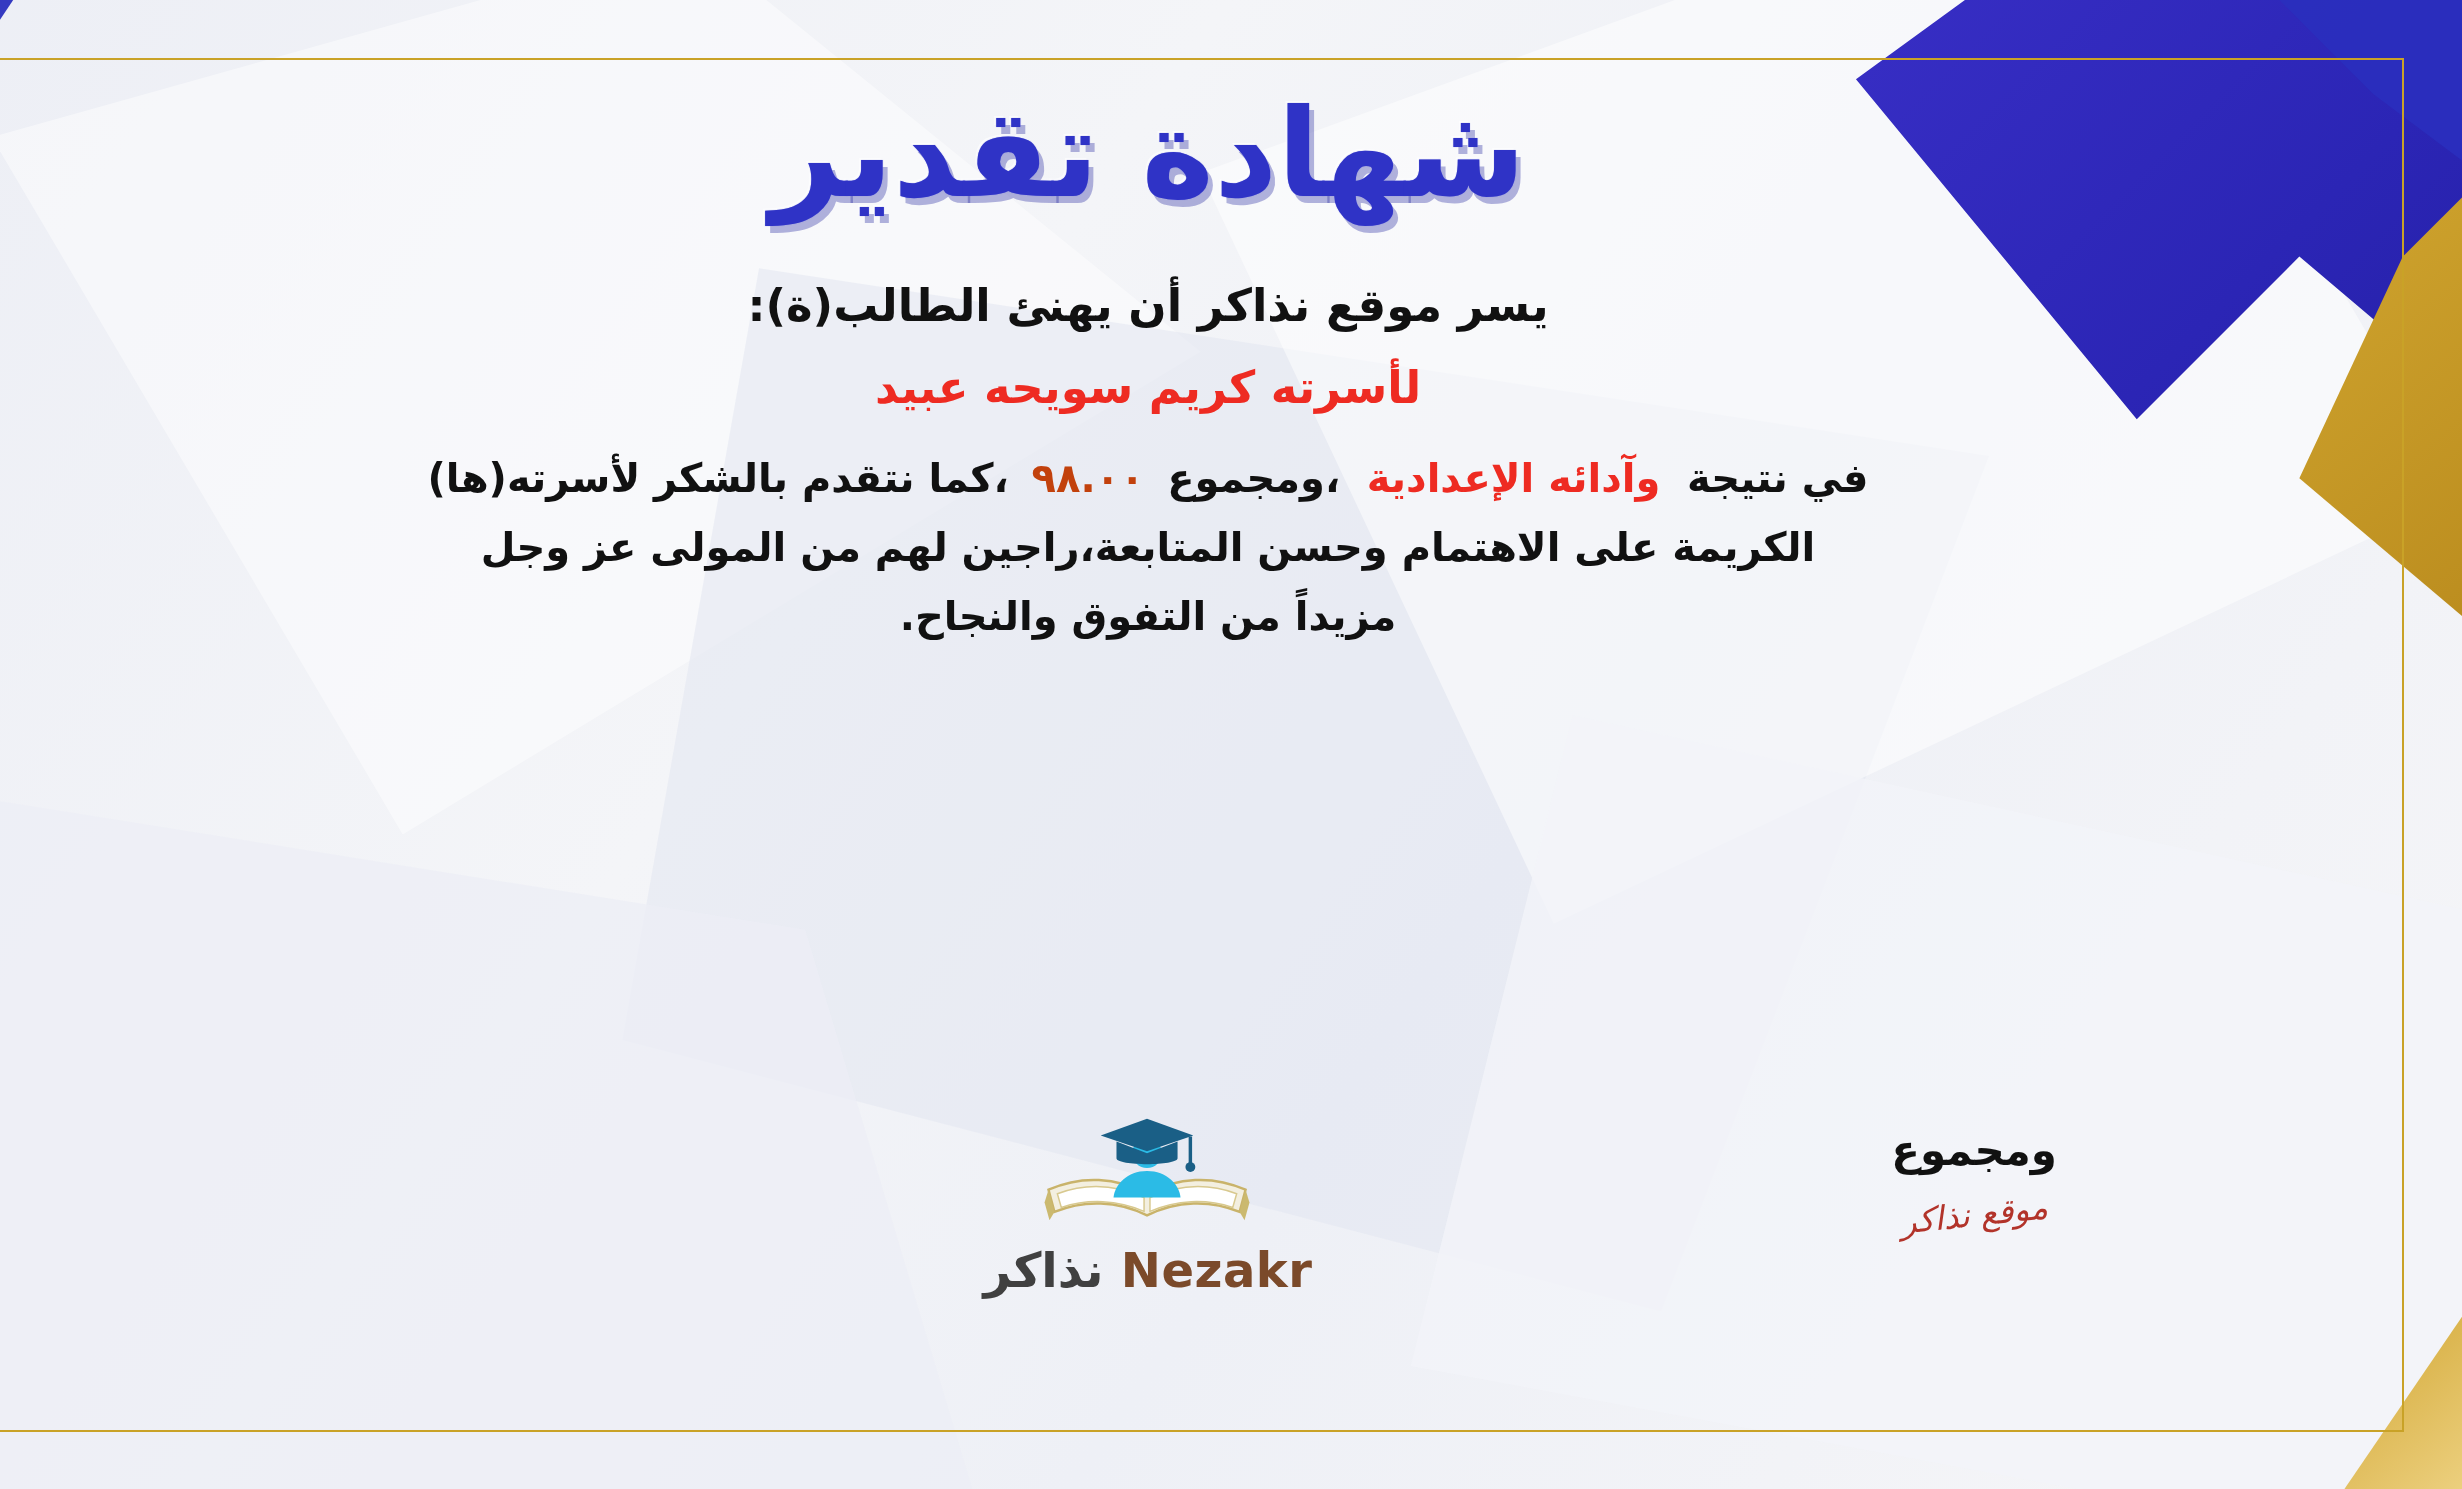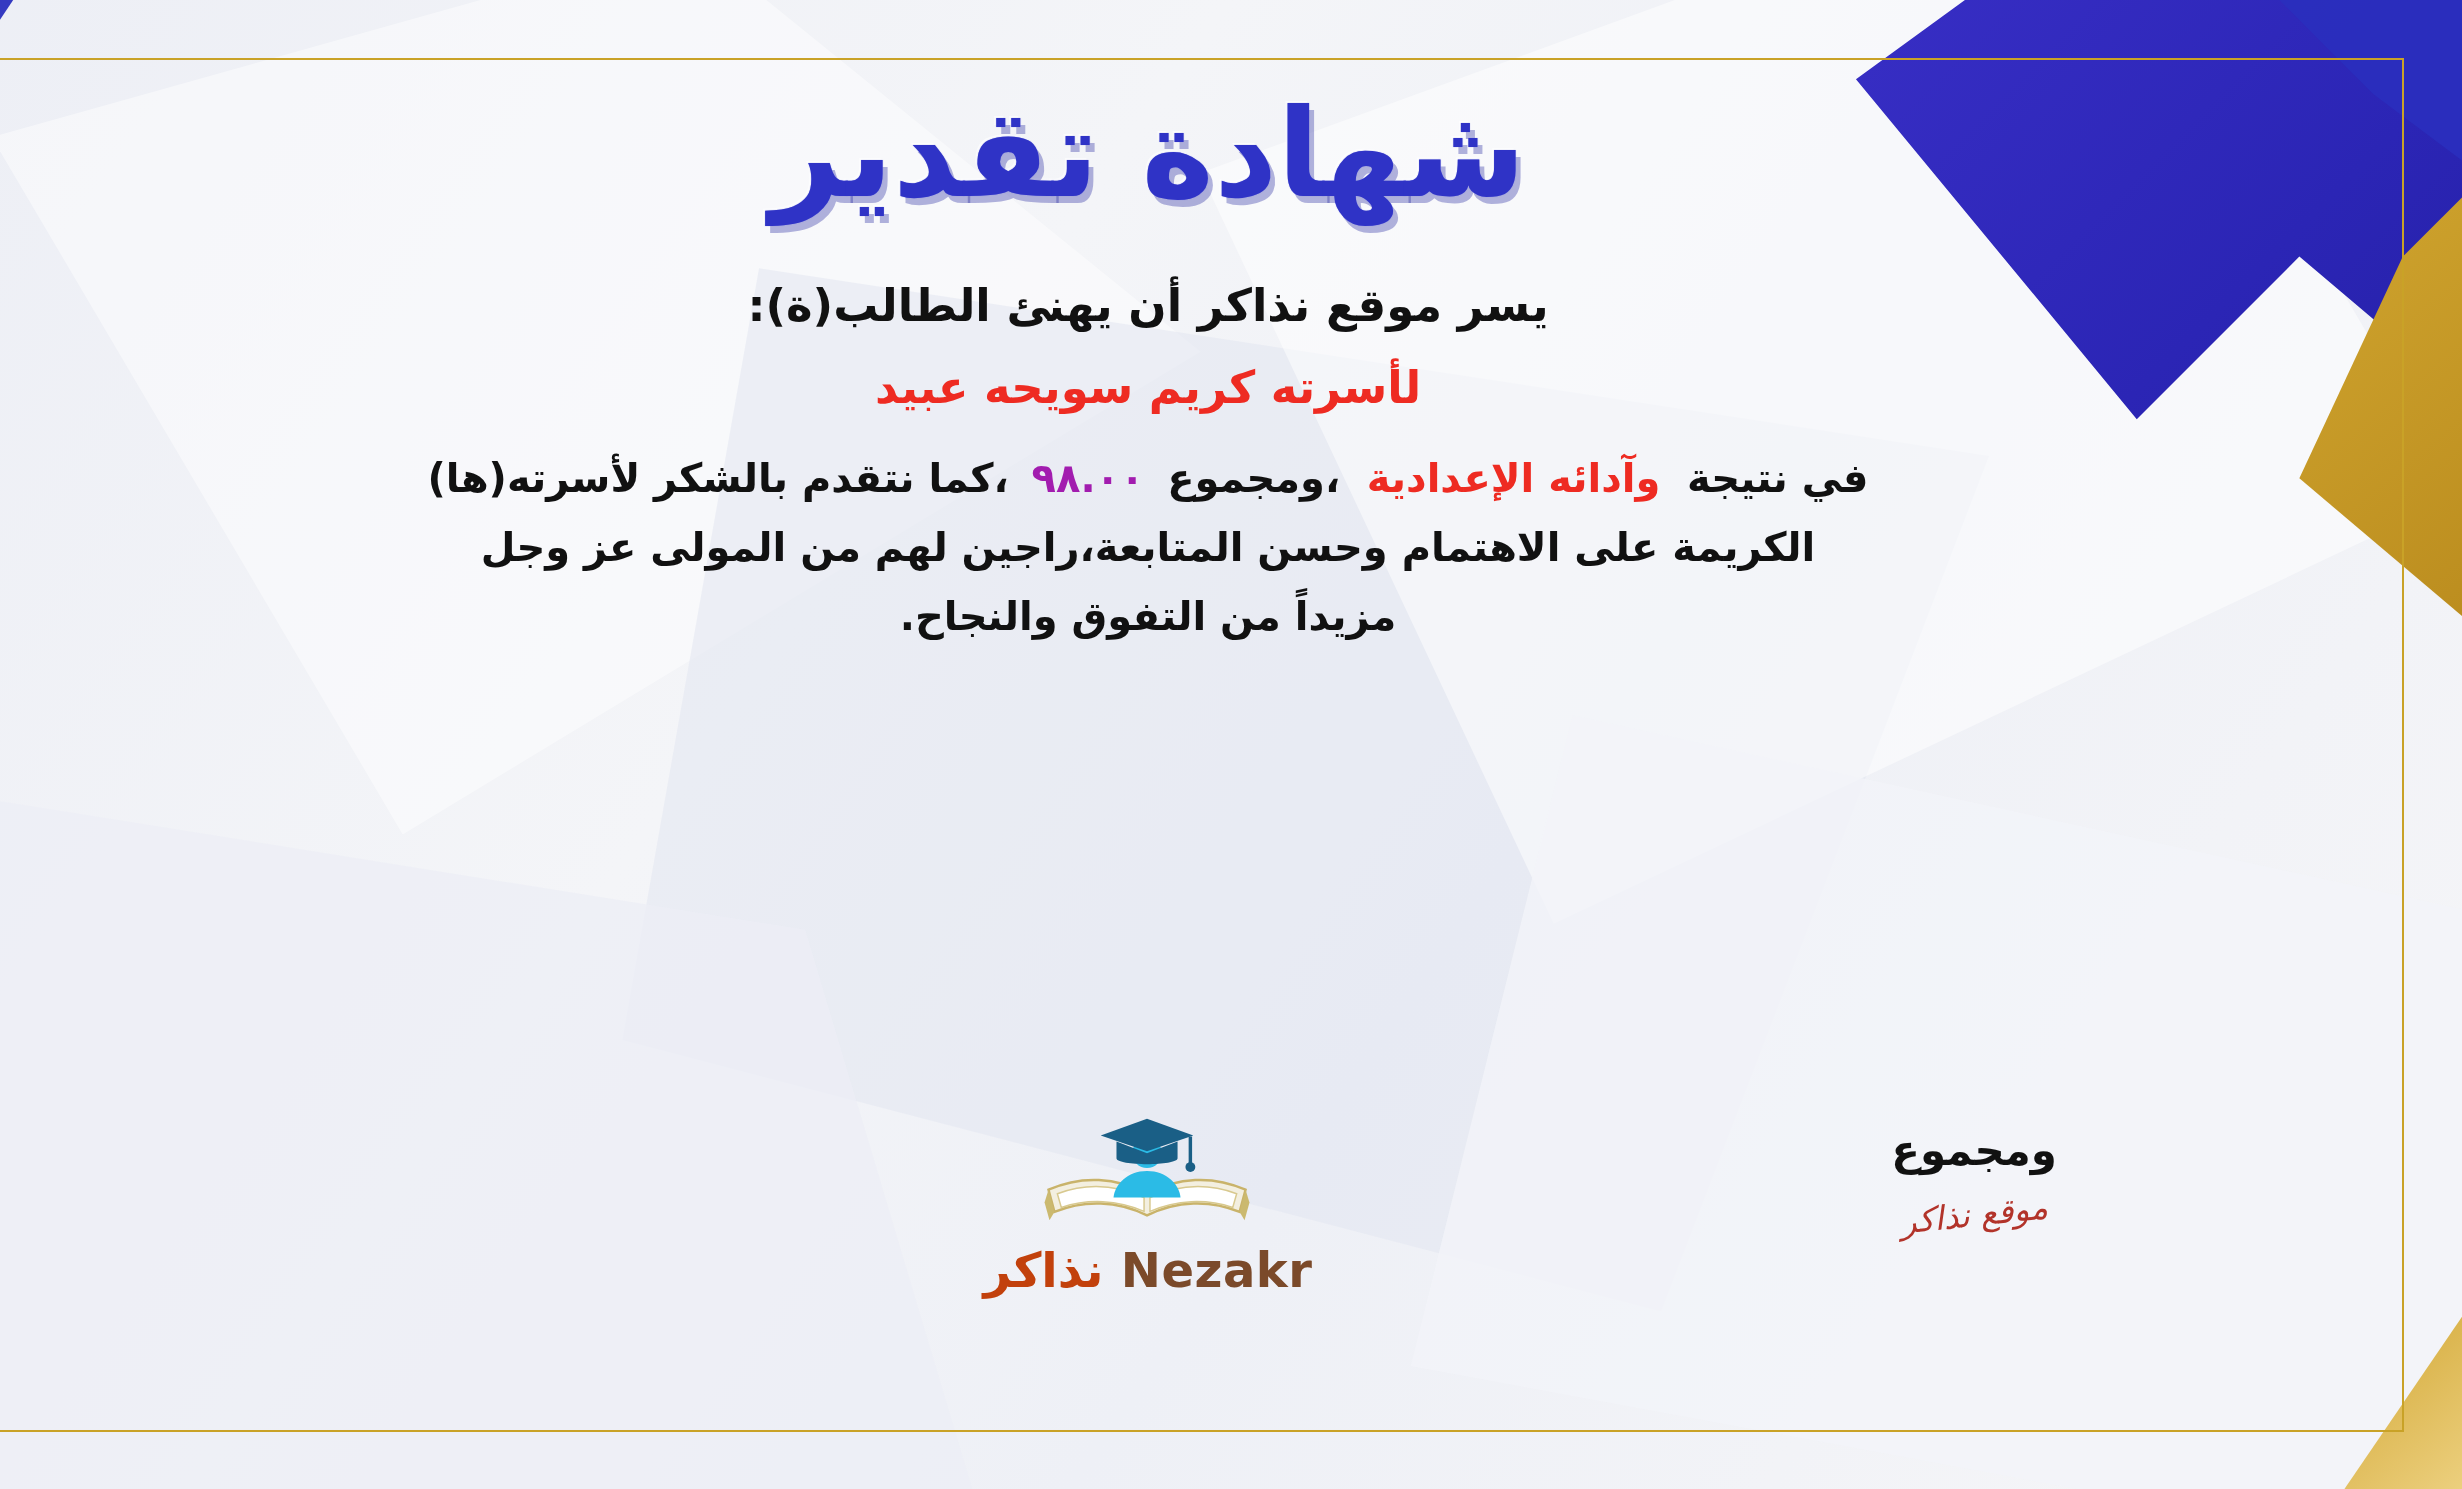--- a/index.html
+++ b/index.html
@@ -238,21 +238,21 @@
   }
   .body-block .line {
     display: block;
   }
   .hl {
     color: #ee2b22;
     font-weight: 700;
     padding: 0 12.8px;
   }
   .num {
-    color: #a21caf;
+    color: #c2410c;
     font-weight: 700;
     padding: 0 8.9px;
     direction: rtl;
   }
 
   
   .footer {
     position: absolute;
     left: 0;
     right: 0;
@@ -296,21 +296,21 @@
     margin: 0 auto;
   }
   .logo-text {
     margin-top: 3px;
     font-size: 48px;
     font-weight: 700;
     color: #7b4a2a;
     letter-spacing: 0.5px;
     white-space: nowrap;
   }
-  .logo-text .ar { color: #c2410c; }
+  .logo-text .ar { color: #404040; }
   .logo-text .en { color: #7b4a2a; }
 </style>
 </head>
 <body>
 
 <div class="certificate">
 
   <div class="bg-base"></div>
   <div class="poly p1"></div>
   <div class="poly p2"></div>

